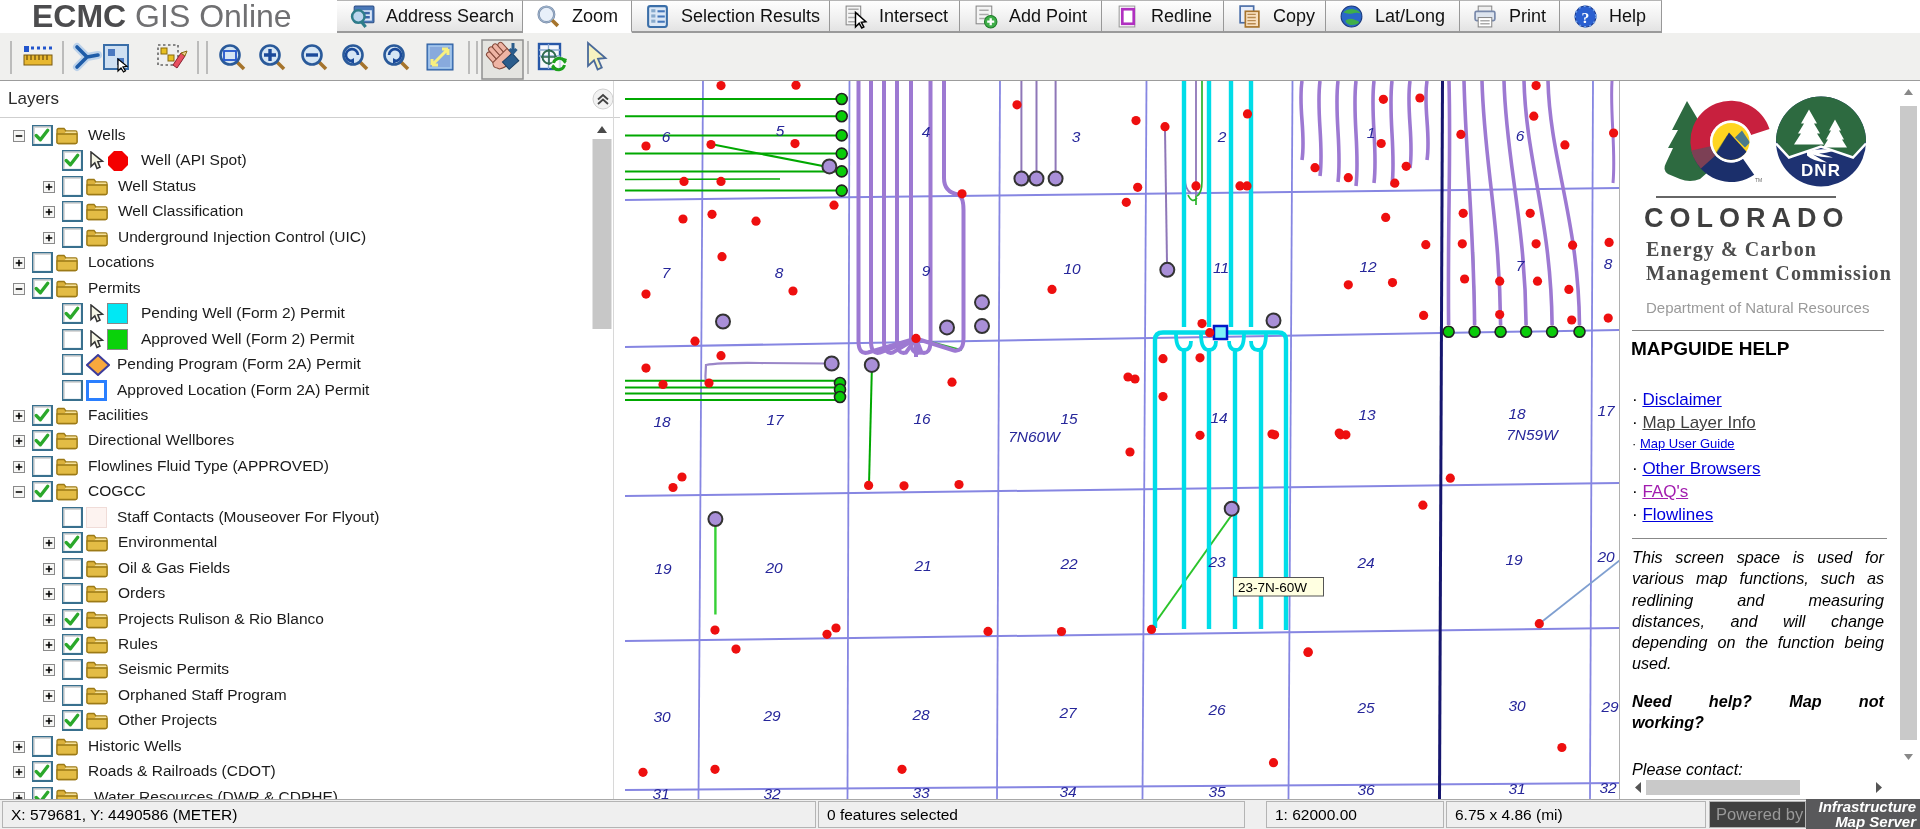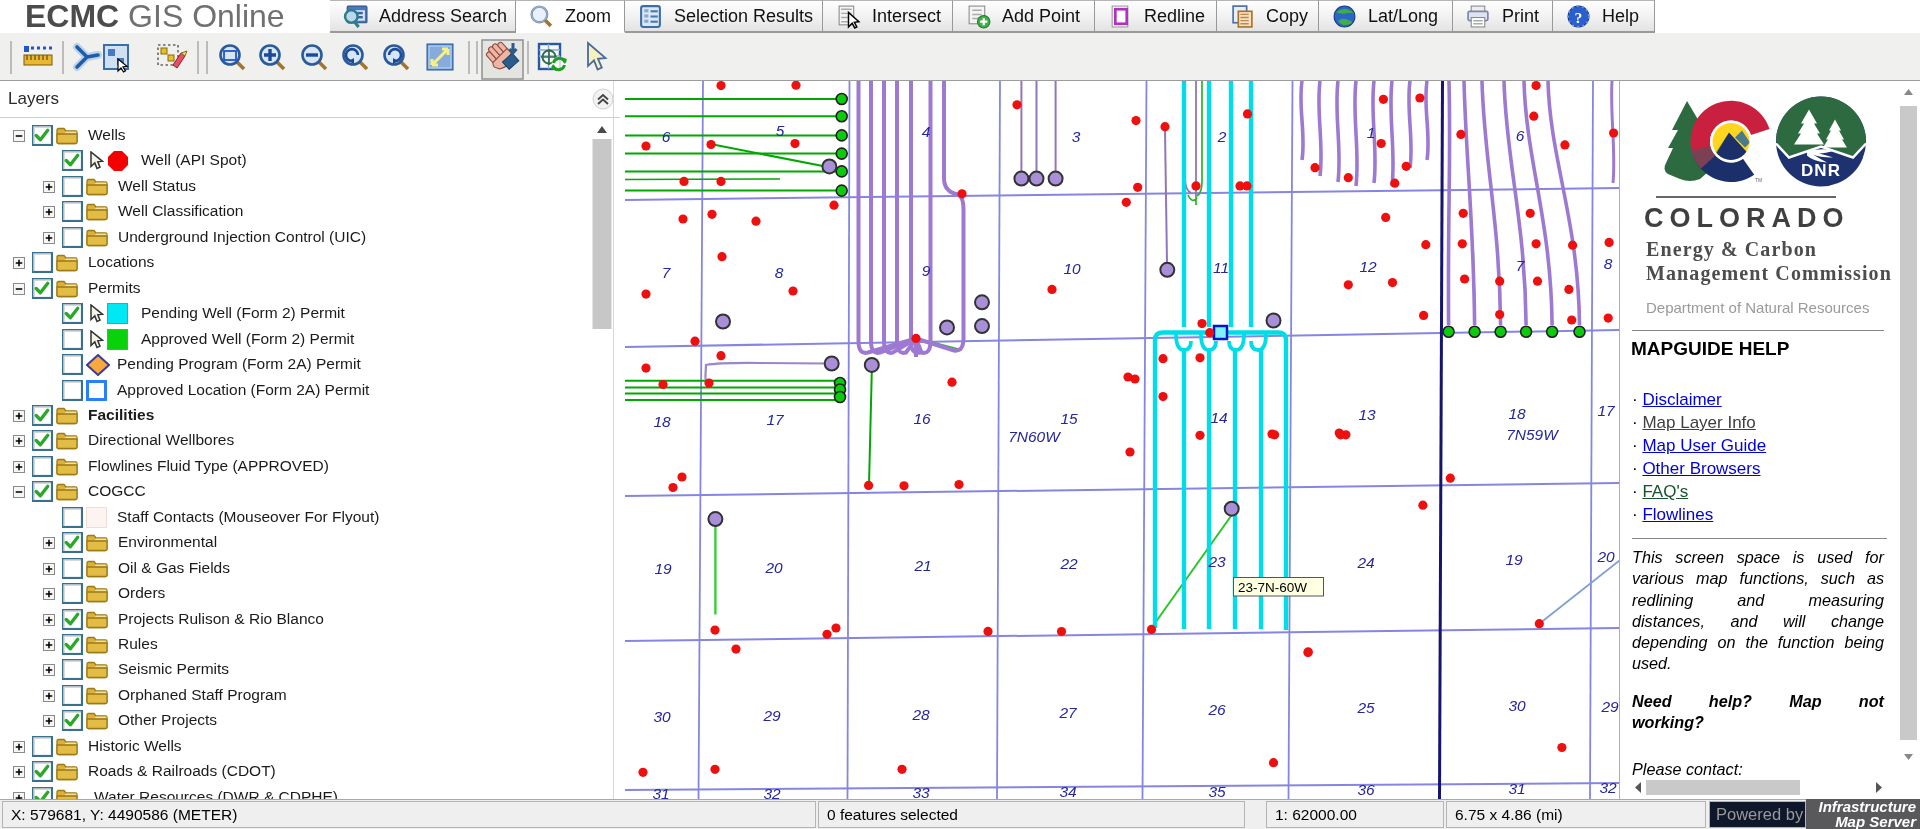--- a/index.html
+++ b/index.html
@@ -1,18 +1,18 @@
 <!DOCTYPE html>
 <html><head>
 <meta charset="utf-8">
 <style>
   html,body{margin:0;padding:0;width:1920px;height:829px;overflow:hidden;
     font-family:"Liberation Sans",sans-serif;background:#fff;}
   .abs{position:absolute;}
-  #tabbar{position:absolute;left:0;top:0;width:1652px;height:33px;background:#fff;padding-left:24px;}
+  #tabbar{position:absolute;left:7px;top:0;width:1652px;height:33px;background:#fff;padding-left:24px;}
   .tab{position:absolute;top:0;height:30px;border-right:1px solid #989898;border-top:1px solid #b5b5b5;
     border-bottom:2px solid #9a9a9a;background:linear-gradient(#fefefe,#f1f1f1 55%,#e3e3e3);
     display:flex;align-items:center;font-size:18px;color:#111;white-space:nowrap;}
   .tab.active{background:#fff;border-bottom:2px solid #fff;}
   .tab .ticon{margin-left:13px;margin-right:11px;width:25px;height:25px;flex:none;}
   #logo{position:absolute;left:25px;top:-2px;font-size:32px;color:#707072;}
   #logo b{color:#4c4c4e;font-weight:bold;}
   #toolbar{position:absolute;left:0;top:33px;width:1920px;height:48px;background:#f0f0ee;
     border-bottom:1px solid #9c9c9c;box-sizing:border-box;}
   #lpanel{position:absolute;left:0;top:81px;width:620px;height:718px;background:#fff;overflow:hidden;}
@@ -374,21 +374,21 @@
       <span class="lbl" style="left:117px;">Pending Program (Form 2A) Permit</span>
     </div>
 <div class="trow" style="left:0;top:296.5px;width:600px;">
 <svg class="abs" style="left:62px;top:2px" width="21" height="21" viewBox="0 0 20 20">
         <rect x="1" y="1" width="18" height="18" fill="#fff" stroke="#39708e" stroke-width="2"></rect>
         <path d="M2 18 L2 2 L18 2" stroke="#d8d8d8" stroke-width="1.6" fill="none"></path>
       </svg>
       <div class="abs" style="left:86px;top:2px;width:15px;height:15px;background:#fff;border:3px solid #2a7fff;"></div>
       <span class="lbl" style="left:117px;">Approved Location (Form 2A) Permit</span>
     </div>
-<div class="trow" style="left:0;top:321.9px;width:600px;font-weight:bold;">
+<div class="trow" style="left:0;top:321.9px;width:600px;">
 <svg class="abs" style="left:13px;top:7px" width="12" height="12" viewBox="0 0 11 11">
         <rect x="0.5" y="0.5" width="10" height="10" fill="#f4f4f2" stroke="#8a8a8a"></rect>
         <rect x="1.5" y="1.5" width="8" height="8" fill="none" stroke="#fff" stroke-width="1" opacity="0.7"></rect>
         <path d="M2.5 5.5 h6 M5.5 2.5 v6" stroke="#000" stroke-width="1.4"></path>
       </svg>
       <svg class="abs" style="left:32px;top:2px" width="21" height="21" viewBox="0 0 20 20">
         <rect x="1" y="1" width="18" height="18" fill="#fff" stroke="#39708e" stroke-width="2"></rect>
         <path d="M2 18 L2 2 L18 2" stroke="#d8d8d8" stroke-width="1.6" fill="none"></path>
         <path d="M4 10 L8 14 L15 5" fill="none" stroke="#2ba82b" stroke-width="3.2" stroke-linecap="round" stroke-linejoin="round"></path>
       </svg>
@@ -944,23 +944,23 @@
       </g>
 </svg>
 <div class="abs" style="left:36px;top:115px;width:180px;height:2px;background:#666;"></div>
 <div class="abs" style="left:24px;top:122px;width:240px;font-size:27px;font-weight:bold;color:#3f3f3f;letter-spacing:6px;">COLORADO</div>
 <div class="abs" style="left:26px;top:156px;width:280px;font-size:22px;font-weight:bold;color:#4d4d4d;font-family:'Liberation Serif',serif;line-height:23.5px;letter-spacing:1.2px;transform:scaleX(0.91);transform-origin:0 0;">Energy &amp; Carbon<br>Management Commission</div>
 <div class="abs" style="left:26px;top:218px;width:258px;font-size:15px;color:#9a9a9a;">Department of Natural Resources</div>
 <div class="abs" style="left:12px;top:249px;width:252px;height:1px;background:#888;"></div>
 <div class="abs" style="left:11px;top:257px;font-size:19px;font-weight:bold;color:#000;">MAPGUIDE HELP</div>
 <div class="abs" style="left:12px;top:309px;font-size:17px;color:#000;">· <a class="rlink" style="color:#0000dd">Disclaimer</a></div>
 <div class="abs" style="left:12px;top:332px;font-size:17px;color:#000;">· <a class="rlink" style="color:#404040">Map Layer Info</a></div>
-<div class="abs" style="left:12px;top:355px;font-size:17px;color:#000;">· <a class="rlink" style="color:#0000dd">Map User Guide</a></div>
+<div class="abs" style="left:12px;top:355px;font-size:13px;color:#000;">· <a class="rlink" style="color:#0000dd">Map User Guide</a></div>
 <div class="abs" style="left:12px;top:378px;font-size:17px;color:#000;">· <a class="rlink" style="color:#0000dd">Other Browsers</a></div>
-<div class="abs" style="left:12px;top:401px;font-size:17px;color:#000;">· <a class="rlink" style="color:#14532d">FAQ's</a></div>
+<div class="abs" style="left:12px;top:401px;font-size:17px;color:#000;">· <a class="rlink" style="color:#a21caf">FAQ's</a></div>
 <div class="abs" style="left:12px;top:424px;font-size:17px;color:#000;">· <a class="rlink" style="color:#0000dd">Flowlines</a></div>
 <div class="abs" style="left:12px;top:457px;width:255px;height:1px;background:#888;"></div>
 <div class="rtxt" style="left:12px;top:466px;width:252px;text-align:justify;text-align-last:justify;">This screen space is used for</div>
 <div class="rtxt" style="left:12px;top:487px;width:252px;text-align:justify;text-align-last:justify;">various map functions, such as</div>
 <div class="rtxt" style="left:12px;top:509px;width:252px;text-align:justify;text-align-last:justify;">redlining and measuring</div>
 <div class="rtxt" style="left:12px;top:530px;width:252px;text-align:justify;text-align-last:justify;">distances, and will change</div>
 <div class="rtxt" style="left:12px;top:551px;width:252px;text-align:justify;text-align-last:justify;">depending on the function being</div>
 <div class="rtxt" style="left:12px;top:572px;width:252px;">used.</div>
 <div class="rtxt" style="left:12px;top:610px;width:252px;font-weight:bold;text-align:justify;text-align-last:justify;">Need help? Map not</div>
 <div class="rtxt" style="left:12px;top:631px;width:252px;font-weight:bold;">working?</div>
@@ -976,15 +976,15 @@
 <svg class="abs" style="left:1900px;top:81px" width="17" height="718">
     <path d="M4 14 L8.5 8 L13 14Z" fill="#888"></path>
     <rect x="0" y="25" width="17" height="634" fill="#c9c9c9"></rect>
     <path d="M4 673 L13 673 L8.5 679Z" fill="#888"></path>
   </svg>
 <div id="status">
   <div class="seg" style="left:2px;width:814px;">X: 579681, Y: 4490586 (METER)</div>
   <div class="seg" style="left:818px;width:427px;">0 features selected</div>
   <div class="seg" style="left:1266px;width:178px;">1: 62000.00</div>
   <div class="seg" style="left:1446px;width:260px;">6.75 x 4.86 (mi)</div>
-  <div class="seg" style="left:1709px;width:97px;background:#0f172a;color:#999;font-size:16.5px;white-space:nowrap;padding-left:6px;">Powered by</div>
+  <div class="seg" style="left:1709px;width:97px;background:#404040;color:#999;font-size:16.5px;white-space:nowrap;padding-left:6px;">Powered by</div>
   <div class="abs" style="left:1806px;top:-1px;width:114px;height:30px;background:#59595b;color:#fff;font-weight:bold;font-style:italic;font-size:15px;text-align:right;line-height:15px;box-sizing:border-box;padding-right:4px;">Infrastructure<br>Map Server</div>
 </div>
 
 </body></html>

